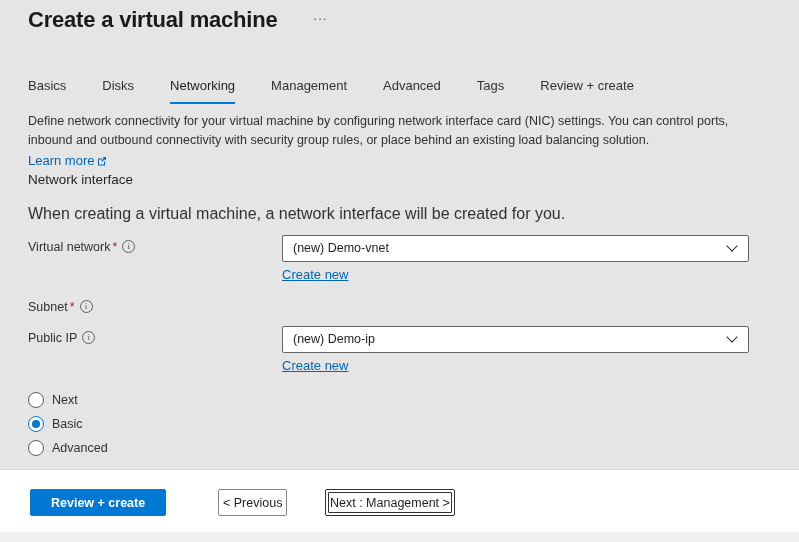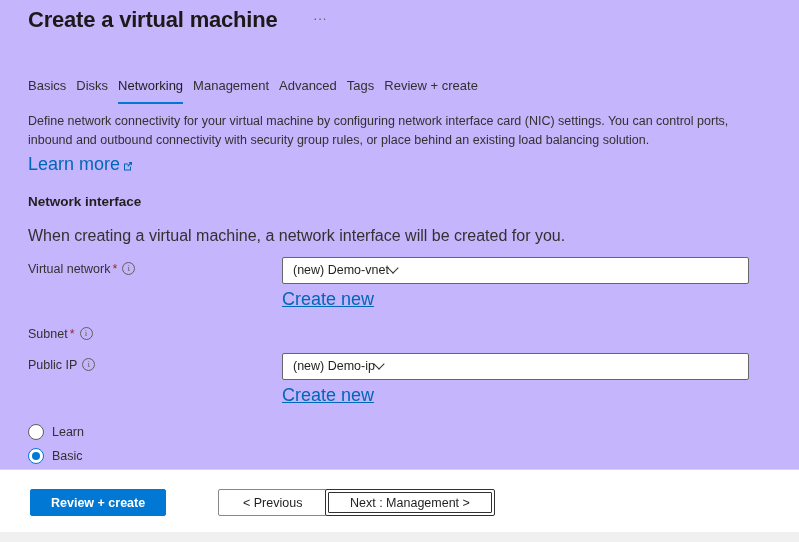--- a/index.html
+++ b/index.html
@@ -2,21 +2,21 @@
 <html><head>
 <meta charset="utf-8">
 <style>
   * { box-sizing: border-box; margin: 0; padding: 0; }
   html, body { background: #ffffff; }
   body { font-family: "Liberation Sans", sans-serif; }
   .page {
     position: relative;
     width: 799px;
     height: 542px;
-    background: #c4b5fd;
+    background: #e5e5e5;
     overflow: hidden;
     color: #323130;
   }
   .content {
     position: absolute;
     top: 0; left: 0; right: 0;
     height: 469px;
     overflow: hidden;
     padding: 6px 0 0 28px;
   }
@@ -35,21 +35,21 @@
     color: #605e5c;
     font-size: 13px;
     letter-spacing: 1px;
     cursor: pointer;
     background: none; border: none;
   }
   
   .tabs {
     display: flex;
     margin-top: 44px;
-    gap: 10px;
+    gap: 36px;
   }
   .tab {
     font-size: 13px;
     color: #323130;
     padding-bottom: 9px;
     border-bottom: 2px solid transparent;
     cursor: pointer;
     white-space: nowrap;
   }
   .tab.active {
@@ -62,28 +62,27 @@
     margin-top: 8px;
     width: 706px;
     font-size: 12.5px;
     line-height: 1.55;
     color: #323130;
   }
   .link {
     color: #0067b8;
     text-decoration: none;
     cursor: pointer;
-    font-size: 18px;
+    font-size: 13px;
   }
   .ext-icon { margin-left: 3px; vertical-align: -1px; }
   
   .section-heading {
-    margin-top: 14px;
     font-size: 13.5px;
-    font-weight: 700;
+    font-weight: 400;
     color: #201f1e;
   }
   .section-subtext {
     margin-top: 18px;
     font-size: 16px;
     color: #323130;
   }
   
   .form-row {
     display: flex;
@@ -120,21 +119,21 @@
   }
   .control-col { width: 467px; }
   .dropdown {
     width: 467px;
     height: 27px;
     border: 1px solid #666666;
     border-radius: 2px;
     background: #ffffff;
     display: flex;
     align-items: center;
-    justify-content: flex-start;
+    justify-content: space-between;
     padding: 0 12px 0 10px;
     font-size: 12.5px;
     color: #201f1e;
     cursor: pointer;
   }
   .chevron-icon {
     width: 8px; height: 8px;
     border-right: 1.5px solid #323130;
     border-bottom: 1.5px solid #323130;
     transform: rotate(45deg);
@@ -190,21 +189,21 @@
     background: #0078d4;
     color: #ffffff;
     border: 1px solid #0078d4;
     padding: 0 20px;
     font-weight: 600;
   }
   .btn-secondary {
     background: #ffffff;
     color: #201f1e;
     border: 1px solid #8a8886;
-    padding: 0 24px;
+    padding: 0 4px;
   }
   .btn-previous { left: 218px; }
   .btn-next { left: 325px; border-color: #323130; }
   .btn-next::after {
     content: "";
     position: absolute;
     inset: 2px;
     border: 1px solid #323130;
     border-radius: 1px;
     pointer-events: none;
@@ -280,21 +279,21 @@
           <span class="chevron-icon"></span>
         </div>
         <a class="link create-new">Create new</a>
       </div>
     </div>
 
     <div class="form-row">
       <div class="control-col radio-group">
         <div class="radio-row">
           <span class="radio-circle"></span>
-          <span class="radio-label">Learn</span>
+          <span class="radio-label">Next</span>
         </div>
         <div class="radio-row selected">
           <span class="radio-circle"></span>
           <span class="radio-label">Basic</span>
         </div>
         <div class="radio-row">
           <span class="radio-circle"></span>
           <span class="radio-label">Advanced</span>
         </div>
       </div>

